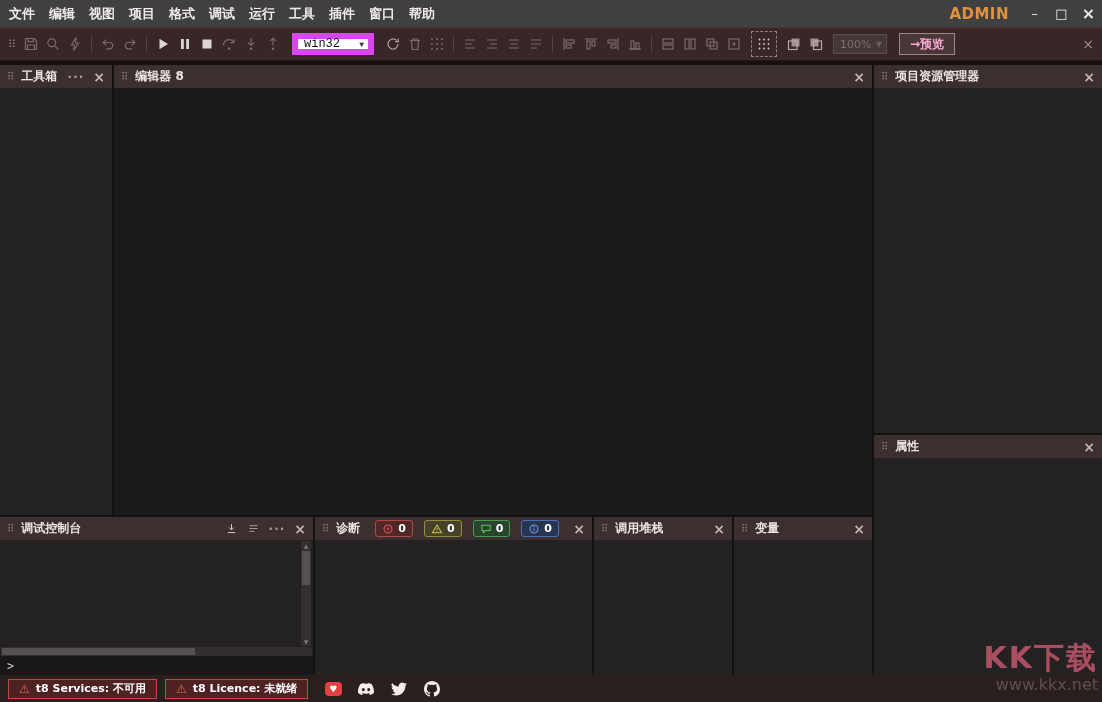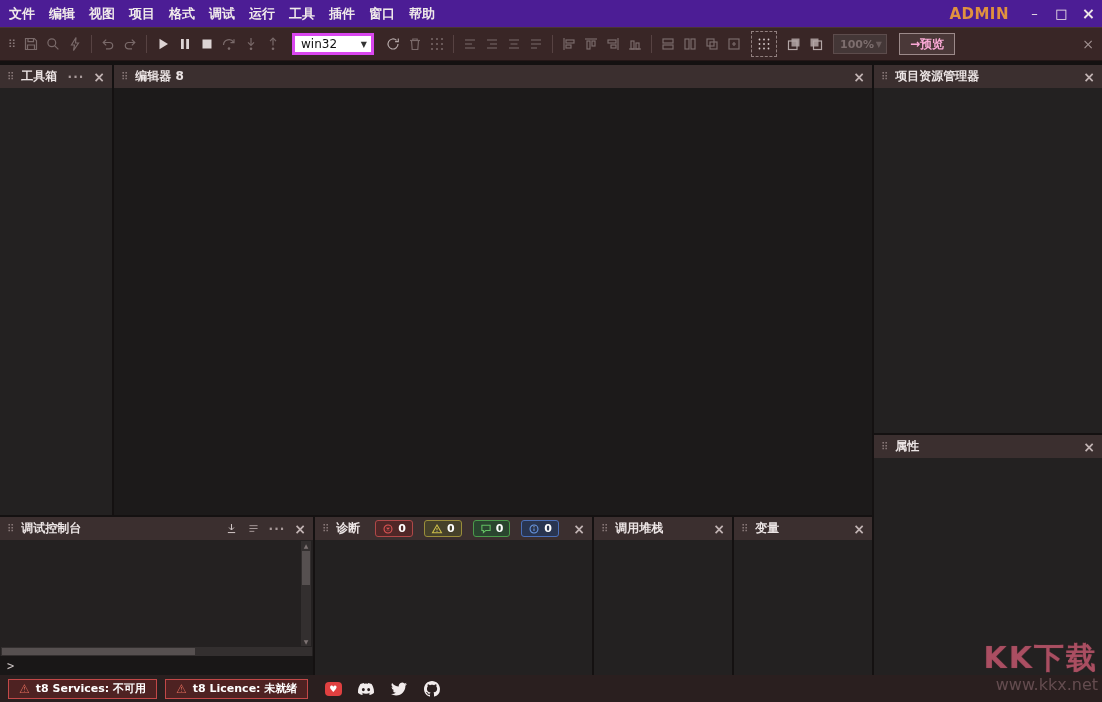--- a/index.html
+++ b/index.html
@@ -1,48 +1,48 @@
 <!DOCTYPE html>
 <html><head>
 <meta charset="utf-8">
 <style>
   * { margin:0; padding:0; box-sizing:border-box; }
   html,body { background:#0e0c0c; }
   body { font-family:"DejaVu Sans","Liberation Sans",sans-serif; }
   .app { position:relative; width:1102px; height:702px; overflow:hidden; background:#161313; }
 
   
-  .titlebar { position:absolute; left:0; top:0; width:1102px; height:27px; background:#4c1d95;
+  .titlebar { position:absolute; left:0; top:0; width:1102px; height:27px; background:#404040;
               display:flex; align-items:center; }
   .menus { display:flex; align-items:center; padding-left:9px; }
   .menu-item { color:#f0eaea; font-size:13px; font-weight:600; margin-right:14px; cursor:default; }
   .title-right { margin-left:auto; display:flex; align-items:center; }
   .admin { color:#e0913f; font-size:15px; font-weight:700; letter-spacing:.5px; margin-right:12px; }
   .win-btn { width:27px; text-align:center; color:#efe8e8; font-size:13px; line-height:27px; }
   .win-btn.close { font-size:16px; font-weight:700; }
 
   
   .toolbar { position:absolute; left:0; top:27px; width:1102px; height:34px; background:#392626;
              border-top:1px solid #4a3434; border-bottom:1px solid #241717;
              display:flex; align-items:center; padding:0 8px 0 4px; }
   .tb { display:flex; align-items:center; justify-content:center; width:22px; height:24px;
         color:#7a6a6a; flex:0 0 auto; }
   .tb.on { color:#ddd4d4; }
   .tb.semi { color:#b3a6a6; }
   .tb-grip { color:#8a7a7a; font-size:11px; width:16px; }
   .sep { width:1px; height:18px; background:#574242; margin:0 5px; flex:0 0 auto; }
   .ic { width:16px; height:16px; display:block; fill:none; stroke:currentColor; stroke-width:1.2; }
   .ic .f { fill:currentColor; stroke:none; }
-  .select-white { width:82px; height:22px; background:#fff; border:3px solid #d946ef; margin:0 8px;
-                  display:flex; align-items:center; padding:0 4px 0 6px; flex:0 0 auto; }
+  .select-white { width:82px; height:22px; background:#fff; border:6px solid #d946ef; margin:0 8px;
+                  display:flex; align-items:center; padding:0 4px 0 6px; flex:0 0 auto;font-family:Liberation Mono, monospace; }
   .select-white .val { color:#111; font-size:12px; }
   .select-white .arrow { margin-left:auto; color:#333; font-size:8px; }
   .select-dark { width:54px; height:20px; background:#443737; border:1px solid #5d4c4c; margin:0 6px;
                  display:flex; align-items:center; padding:0 4px 0 6px; flex:0 0 auto; }
-  .select-dark .val { color:#7d6e6e; font-size:11px;font-weight:bold; }
+  .select-dark .val { color:#7d6e6e; font-size:11px; }
   .select-dark .arrow { margin-left:auto; color:#6a5c5c; font-size:8px; }
   .snapgrid { width:26px; height:26px; border:1px dashed #92807f; margin:0 6px; display:flex;
               align-items:center; justify-content:center; color:#d8cccc; flex:0 0 auto; }
   .preview-btn { height:22px; padding:0 10px; background:#4a3838; border:1px solid #9c8a8a;
                  color:#f9a8d4; font-size:12px; font-weight:700; display:flex; align-items:center;
                  margin-left:6px; flex:0 0 auto; }
   .tb-close { margin-left:auto; color:#a09090; font-size:14px; }
 
   
   .dock { position:absolute; left:0; top:61px; width:1102px; height:614px; background:#141111; }

